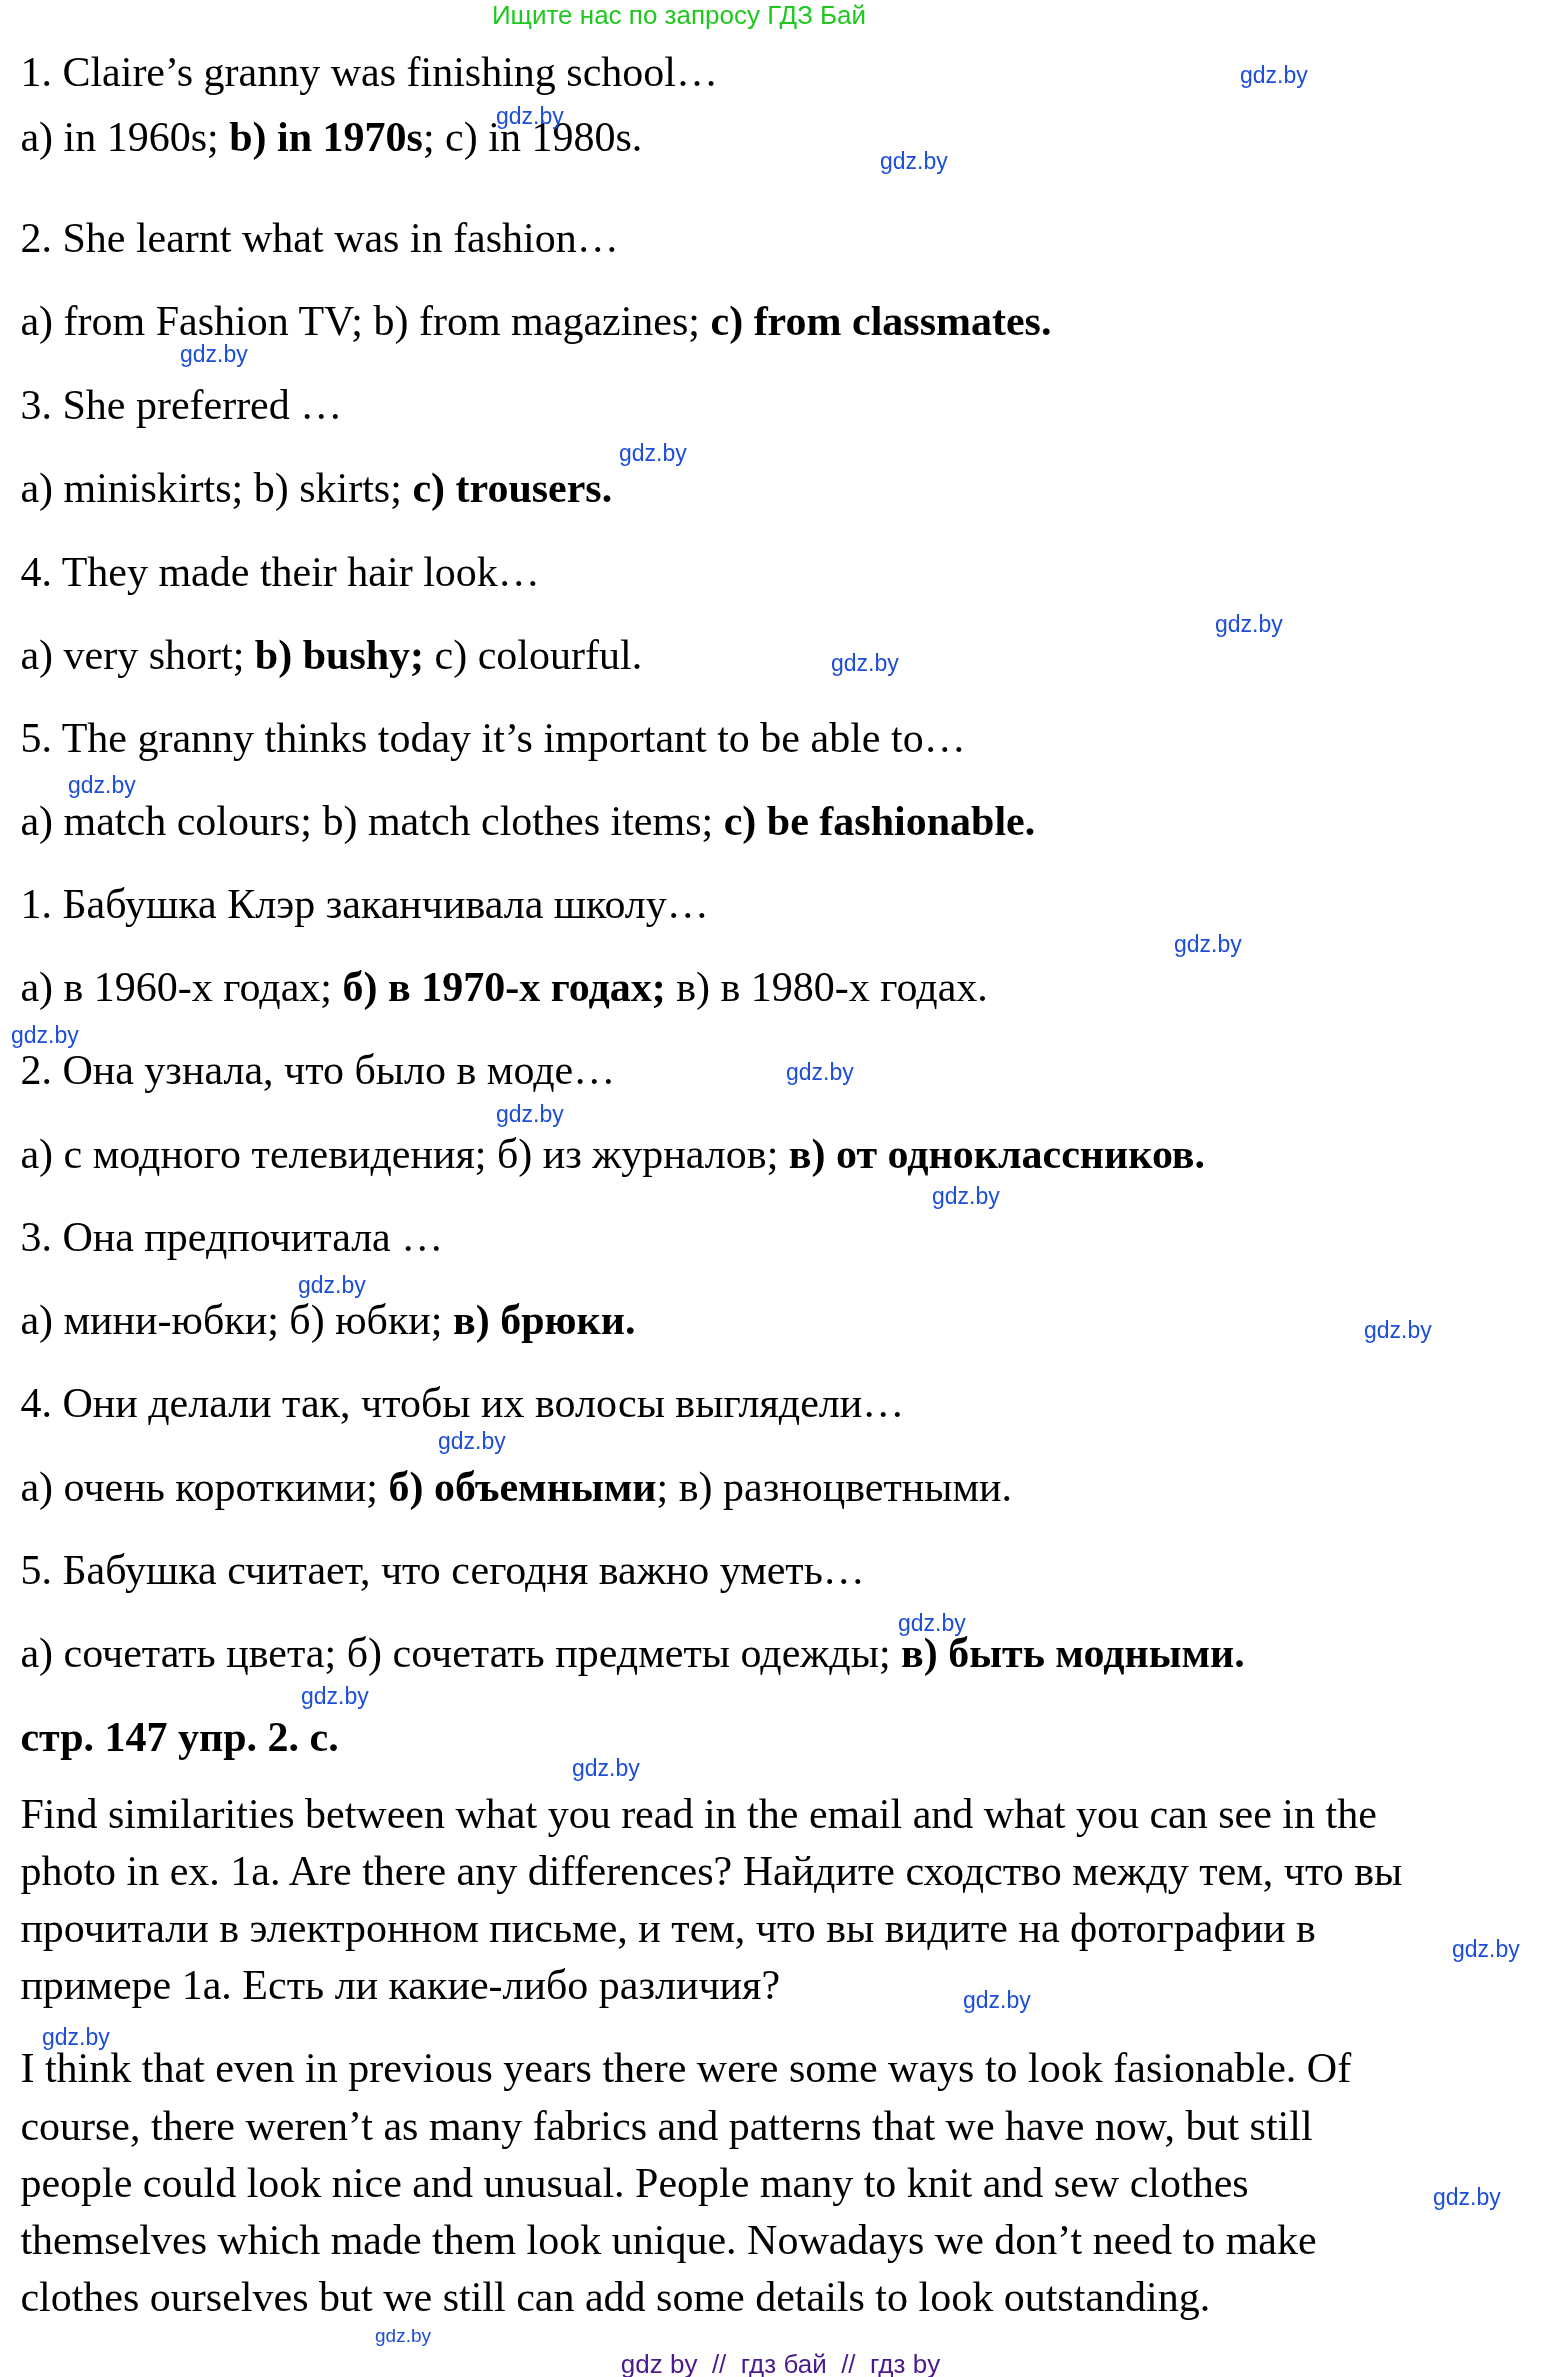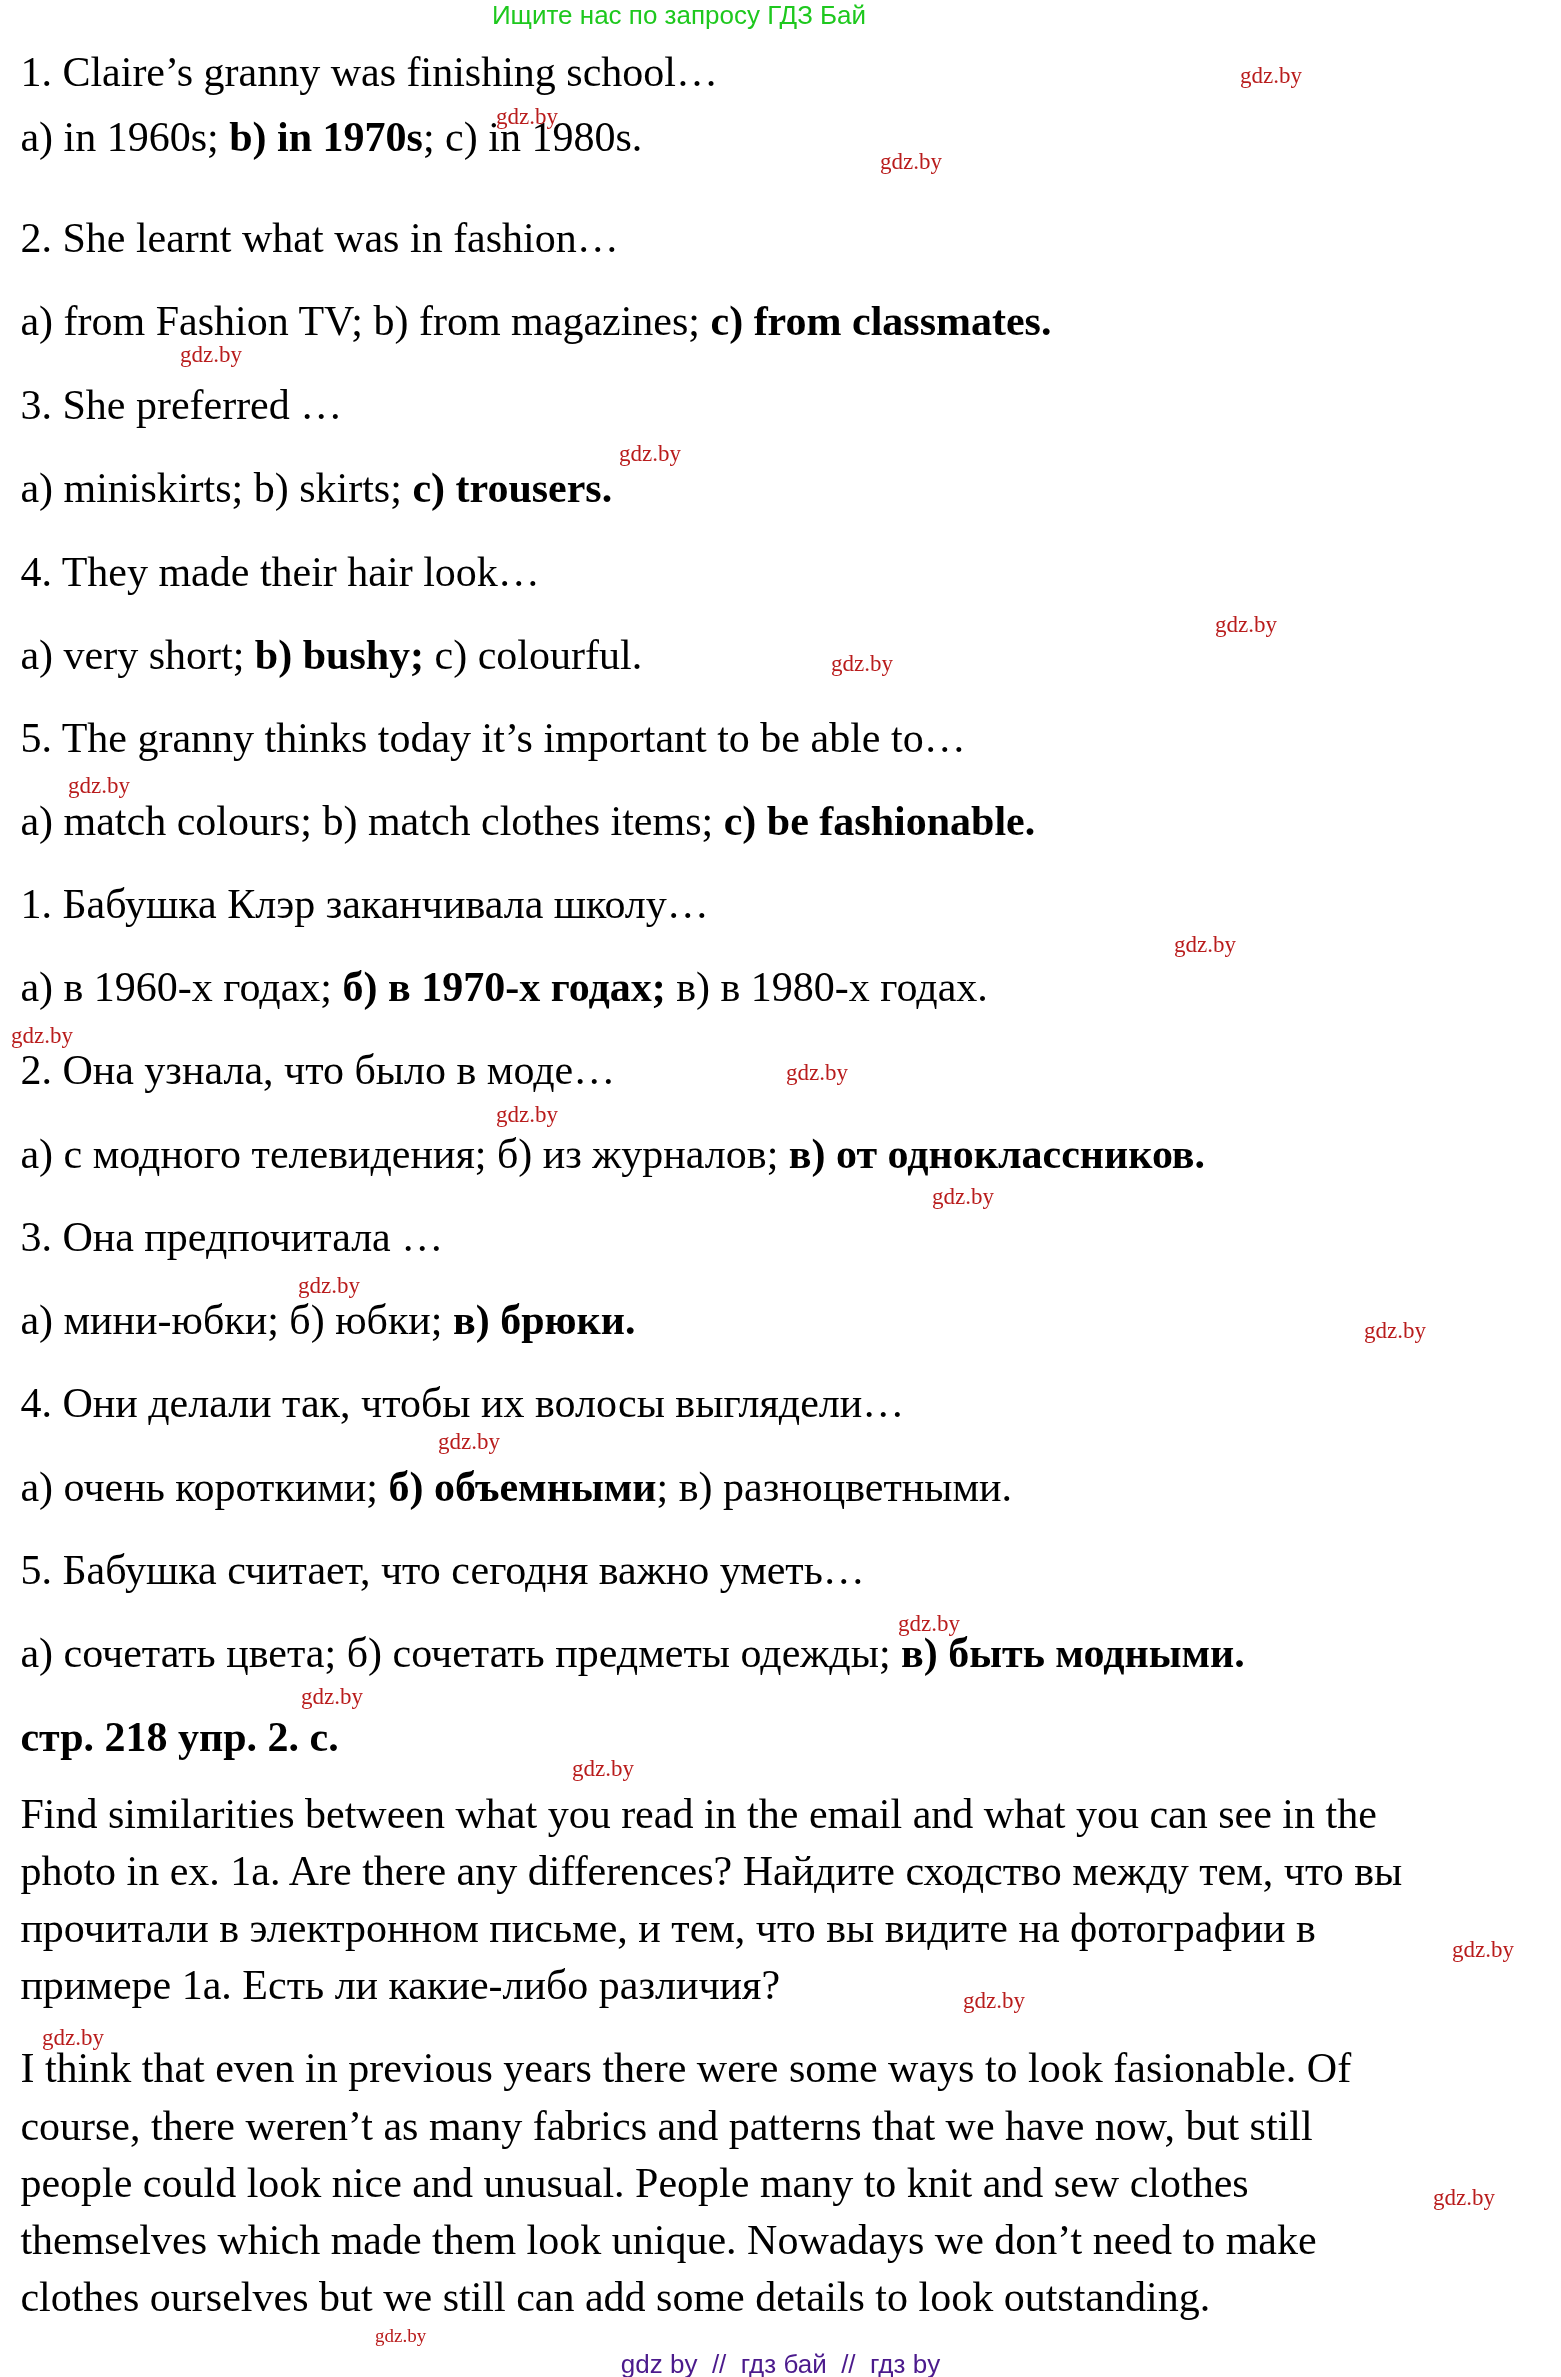--- a/index.html
+++ b/index.html
@@ -25,24 +25,24 @@
       position: absolute;
       left: 20.4px;
       white-space: nowrap;
       font-size: 42px;
       line-height: 50px;
     }
     .line b { font-weight: bold; }
     .heading { font-weight: bold; }
     .wm {
       position: absolute;
-      font-family: Liberation Serif, serif;
+      font-family: Liberation Sans, sans-serif;
       font-size: 23px;
       line-height: 25px;
-      color: #b91c1c;
+      color: #1d4ed8;
       white-space: nowrap;
     }
     .footer {
       position: absolute;
       left: 0; top: 2349px;
       width: 1561px;
       text-align: center;
       font-family: "Liberation Sans", sans-serif;
       font-size: 26px;
       line-height: 30px;
@@ -98,21 +98,21 @@
 <div class="line" style="top:1378px;">4. Они делали так, чтобы их волосы выглядели…</div>
 <div class="line" style="top:1462px;">
   <span>а) очень короткими; </span><b>б) объемными</b><span>; в) разноцветными.</span>
 </div>
 
 <div class="line" style="top:1545px;">5. Бабушка считает, что сегодня важно уметь…</div>
 <div class="line" style="top:1628px;">
   <span>а) сочетать цвета; б) сочетать предметы одежды; </span><b>в) быть модными.</b>
 </div>
 
-<div class="line heading" style="top:1712px;">стр. 218 упр. 2. c.</div>
+<div class="line heading" style="top:1712px;">стр. 147 упр. 2. c.</div>
 
 <div class="line" style="top:1789px;">Find similarities between what you read in the email and what you can see in the</div>
 <div class="line" style="top:1846px;">photo in ex. 1a. Are there any differences? Найдите сходство между тем, что вы</div>
 <div class="line" style="top:1903px;">прочитали в электронном письме, и тем, что вы видите на фотографии в</div>
 <div class="line" style="top:1960px;">примере 1a. Есть ли какие-либо различия?</div>
 
 <div class="line" style="top:2043px;">I think that even in previous years there were some ways to look fasionable. Of</div>
 <div class="line" style="top:2101px;">course, there weren’t as many fabrics and patterns that we have now, but still</div>
 <div class="line" style="top:2158px;">people could look nice and unusual. People many to knit and sew clothes</div>
 <div class="line" style="top:2215px;">themselves which made them look unique. Nowadays we don’t need to make</div>

